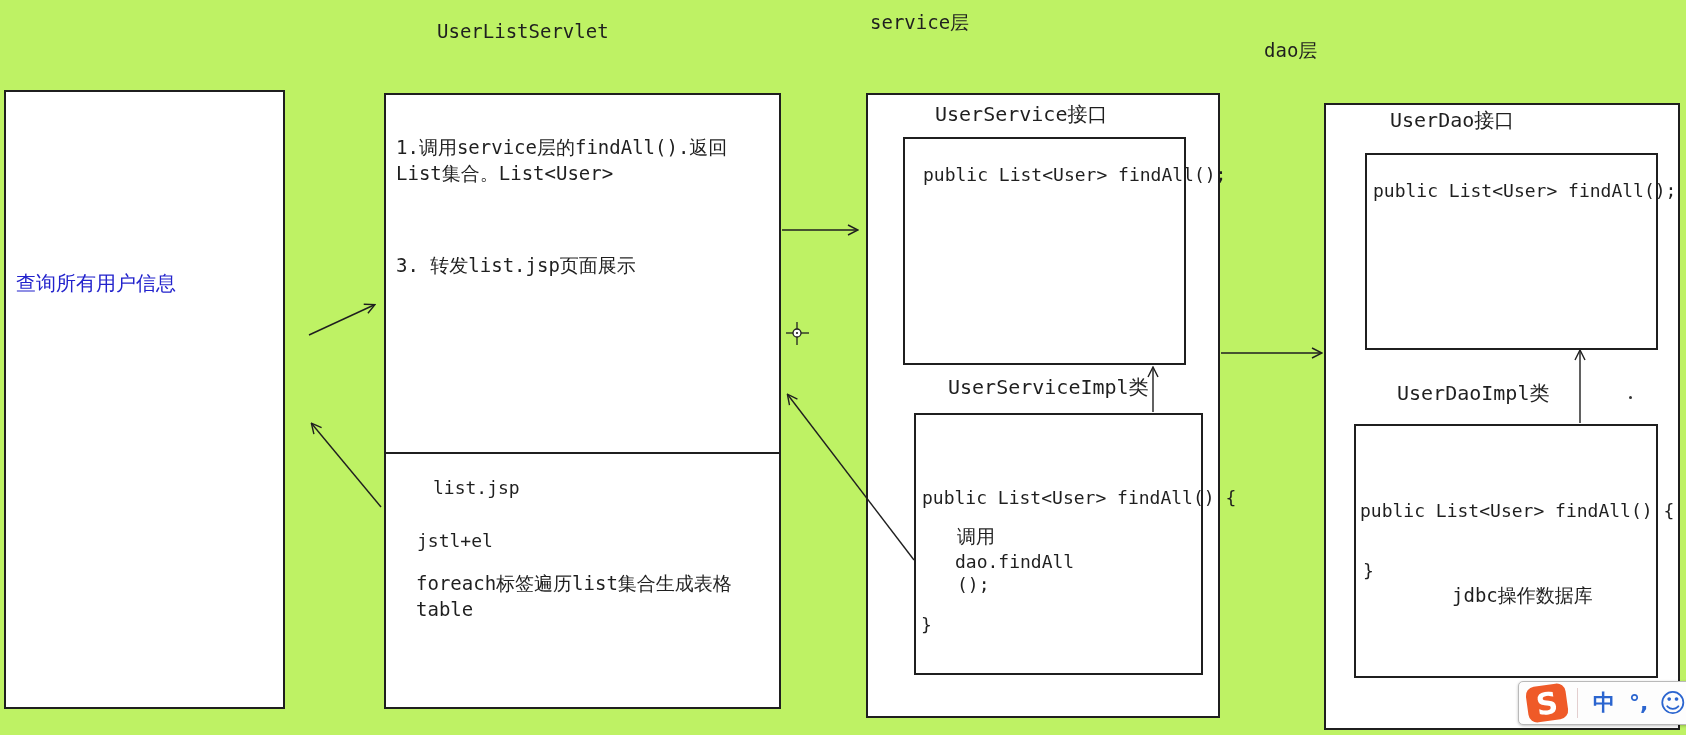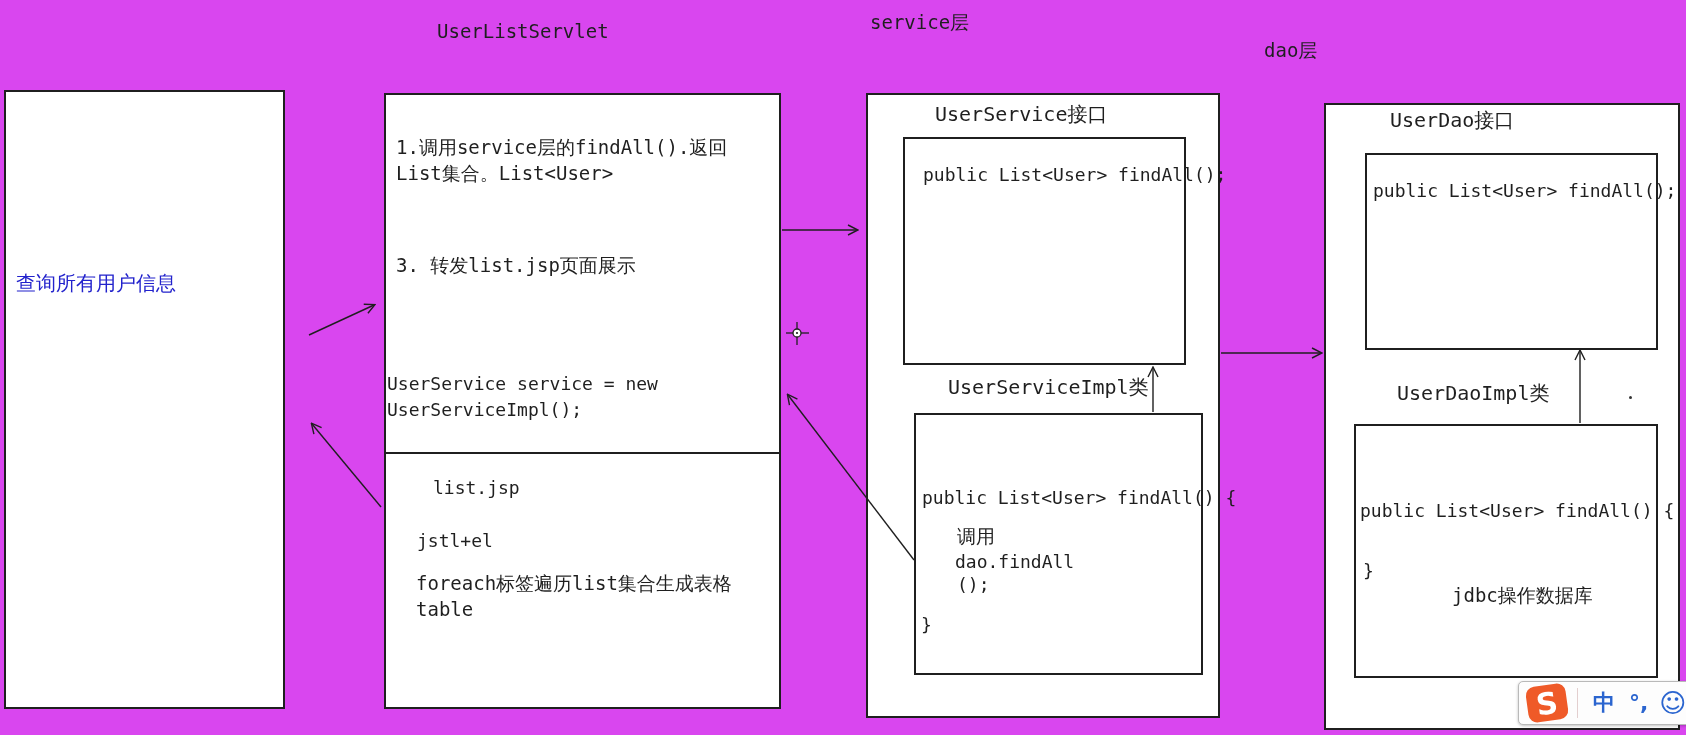--- a/index.html
+++ b/index.html
@@ -1,19 +1,19 @@
 <!DOCTYPE html>
 <html><head>
 <meta charset="utf-8">
 <style>
   html,body{margin:0;padding:0;background:#e9e9e9;}
   #stage{
     position:relative;
     width:1686px;height:735px;
-    background:#d946ef;
+    background:#bef264;
     overflow:hidden;
     font-family:"DejaVu Sans Mono","Liberation Mono",monospace;
     color:#1f1f1f;
   }
   .abs{position:absolute;}
   .box{
     position:absolute;
     box-sizing:border-box;
     border:2px solid #1f1f1f;
     background:#ffffff;
@@ -61,21 +61,20 @@
   <div class="abs hdr" style="left:870px;top:10px;">service层</div>
   <div class="abs hdr" style="left:1264px;top:38px;">dao层</div>
 
   <div class="box" style="left:4px;top:90px;width:281px;height:619px;">
     <div class="abs bluelink" style="left:10px;top:178px;">查询所有用户信息</div>
   </div>
 
   <div class="box" style="left:384px;top:93px;width:397px;height:616px;">
     <div class="abs cn" style="left:10px;top:39px;width:362px;">1.调用service层的findAll().返回List集合。List&lt;User&gt;</div>
     <div class="abs cn" style="left:10px;top:157px;width:370px;">3. 转发list.jsp页面展示</div>
-    <div class="abs codewrap" style="left:1px;top:276px;width:300px;">UserService service = new UserServiceImpl();</div>
     <div class="abs code" style="left:47px;top:380px;">list.jsp</div>
     <div class="abs code" style="left:31px;top:433px;">jstl+el</div>
     <div class="abs cn" style="left:30px;top:475px;width:330px;">foreach标签遍历list集合生成表格table</div>
   </div>
 
   <div class="divider" style="left:384px;top:452px;width:397px;"></div>
 
   <div class="box" style="left:866px;top:93px;width:354px;height:625px;">
     <div class="abs hdr" style="left:67px;top:6px;font-size:20px;">UserService接口</div>
     <div class="innerbox" style="left:35px;top:42px;width:283px;height:228px;">

